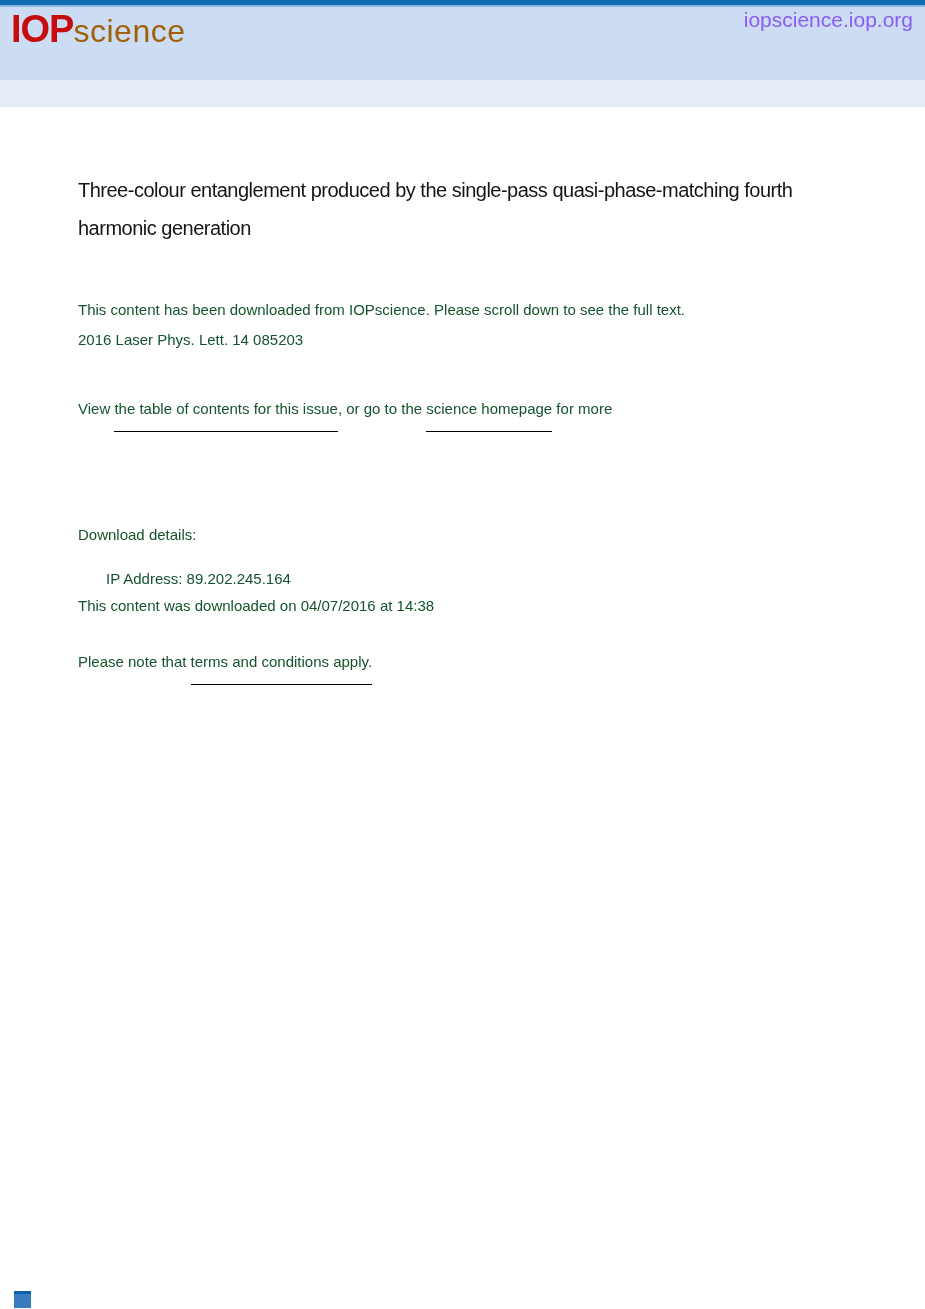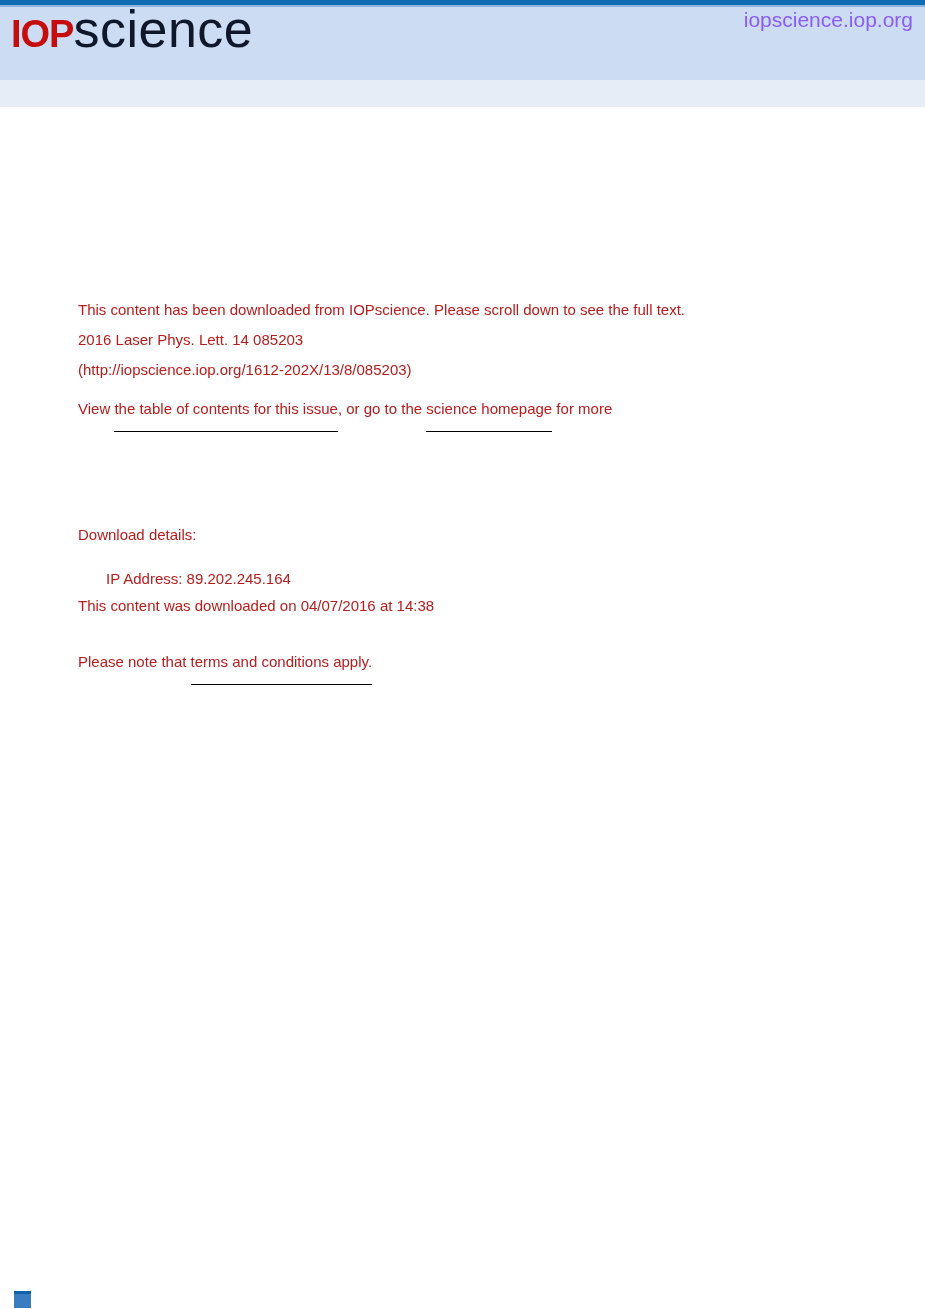--- a/index.html
+++ b/index.html
@@ -22,41 +22,41 @@
   .logo {
     position: absolute; left: 11px; top: 6px;
     display: flex; align-items: baseline;
     white-space: nowrap;
   }
   .logo-iop {
     font-size: 38px; font-weight: 700; letter-spacing: -1px;
     color: #c60d0e; line-height: 46px;
   }
   .logo-science {
-    font-size: 52px; font-weight: 400; letter-spacing: 0.5px;
-    color: #0f172a; line-height: 46px;
+    font-size: 32px; font-weight: 400; letter-spacing: 0.5px;
+    color: #a16207; line-height: 46px;
   }
   .site-url {
     position: absolute; right: 12px; top: 7px;
     font-size: 21px; color: #8b5cf6; line-height: 25px;
   }
 
   
   .abs { position: absolute; left: 78px; white-space: pre-wrap; }
 
   .article-title {
     top: 171px;
     width: 756px;
     font-size: 20px;
     letter-spacing: -0.5px;
     line-height: 38px;
     color: #151515;
   }
 
-  .body-line { font-size: 15px; line-height: 19px; color: #b91c1c; }
+  .body-line { font-size: 15px; line-height: 19px; color: #14532d; }
   .t-p1   { top: 300px; }
   .t-p2   { top: 330px; }
   .t-p3   { top: 360px; }
   .t-view { top: 399px; }
 
   .t-dl-heading { top: 525px; }
   .t-ip         { top: 569px; margin-left: 28px; }
   .t-ts         { top: 596px; }
   .t-note       { top: 652px; }
 
@@ -85,24 +85,24 @@
   <div class="band-main"></div>
   <div class="band-sub"></div>
 
   <div class="logo">
     <span class="logo-iop">IOP</span>
       <span class="logo-science">science</span>
   </div>
 
   <div class="site-url">iopscience.iop.org</div>
 
+  <div class="abs article-title">Three-colour entanglement produced by the single-pass quasi-phase-matching fourth harmonic generation</div>
 
   <div class="abs body-line t-p1">This content has been downloaded from IOPscience. Please scroll down to see the full text.</div>
   <div class="abs body-line t-p2">2016 Laser Phys. Lett. 14 085203</div>
-  <div class="abs body-line t-p3">(http://iopscience.iop.org/1612-202X/13/8/085203)</div>
 
   <div class="abs body-line t-view"><span>View </span><span class="link-underline">the table of contents for this issue</span><span>, or go to the </span><span class="link-underline">science homepage</span><span> for more</span></div>
 
   <div class="abs body-line t-dl-heading">Download details:</div>
   <div class="abs body-line t-ip">IP Address: 89.202.245.164</div>
   <div class="abs body-line t-ts">This content was downloaded on 04/07/2016 at 14:38</div>
 
   <div class="abs body-line t-note"><span>Please note that </span><span class="link-underline">terms and conditions apply.</span></div>
 
   <div class="bottom-square"></div>

